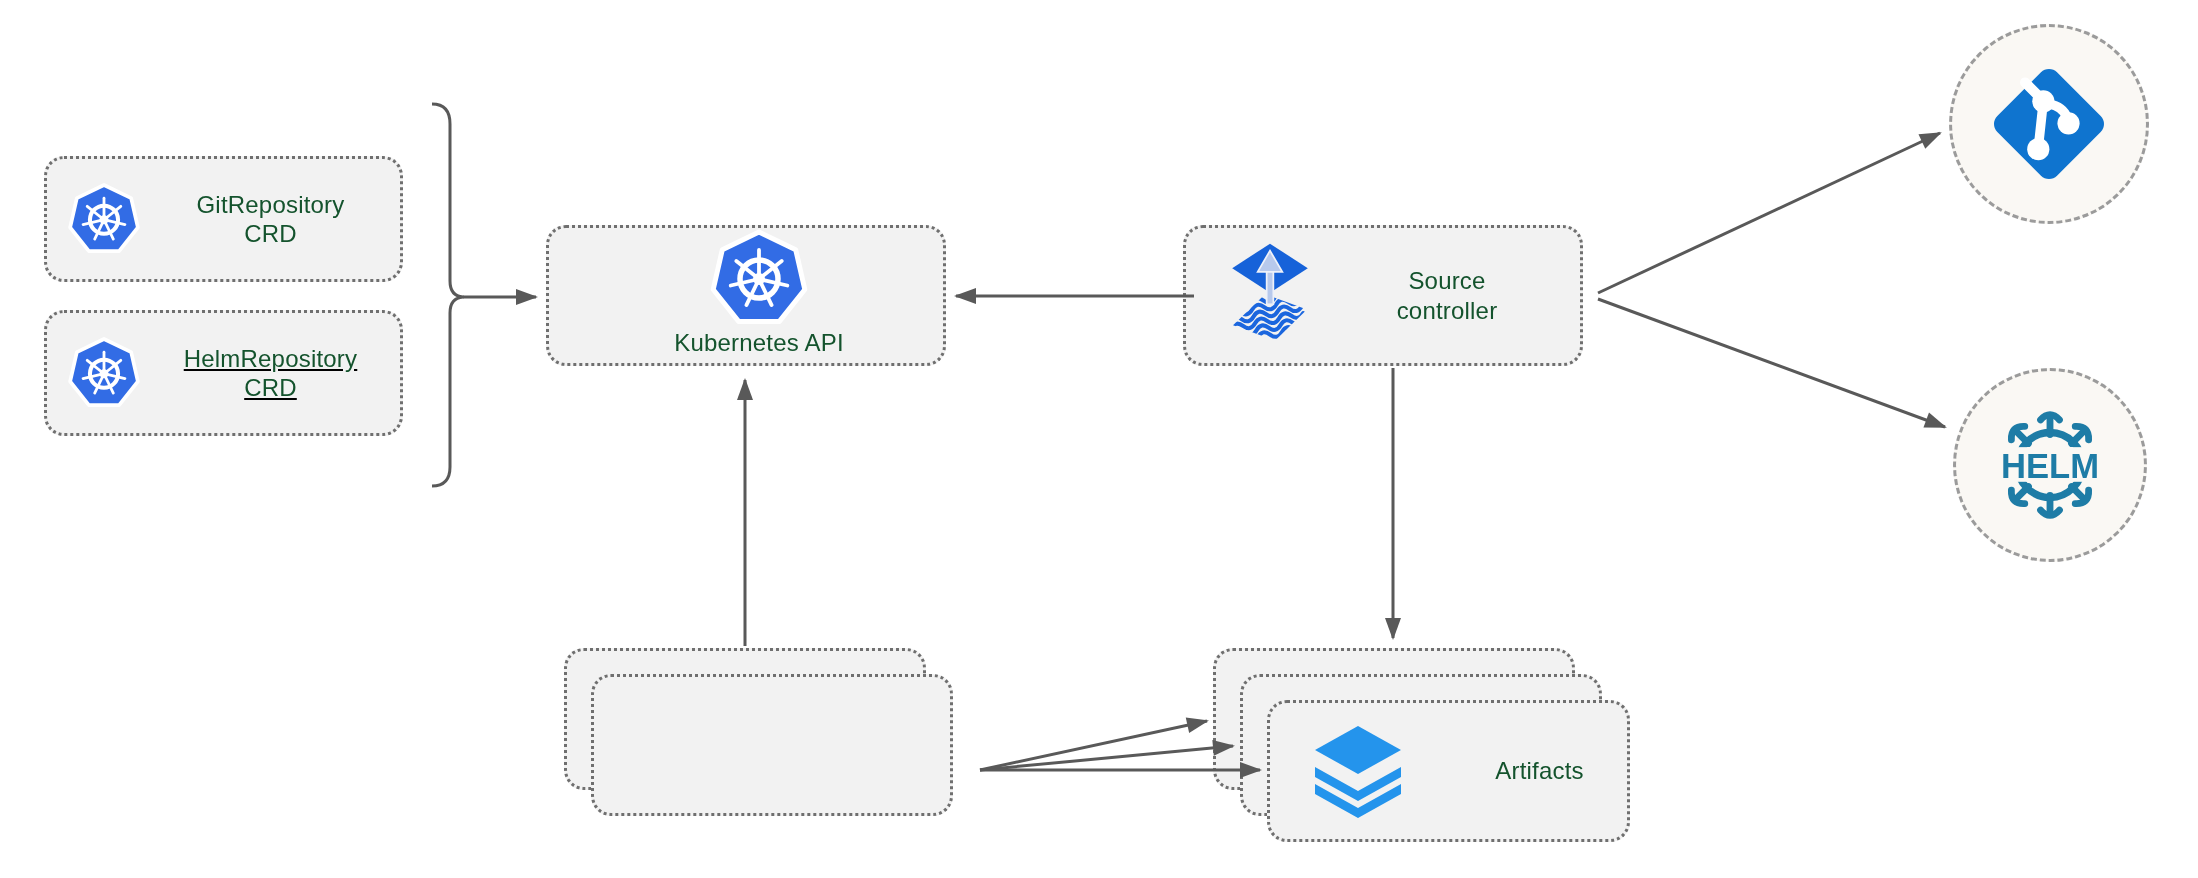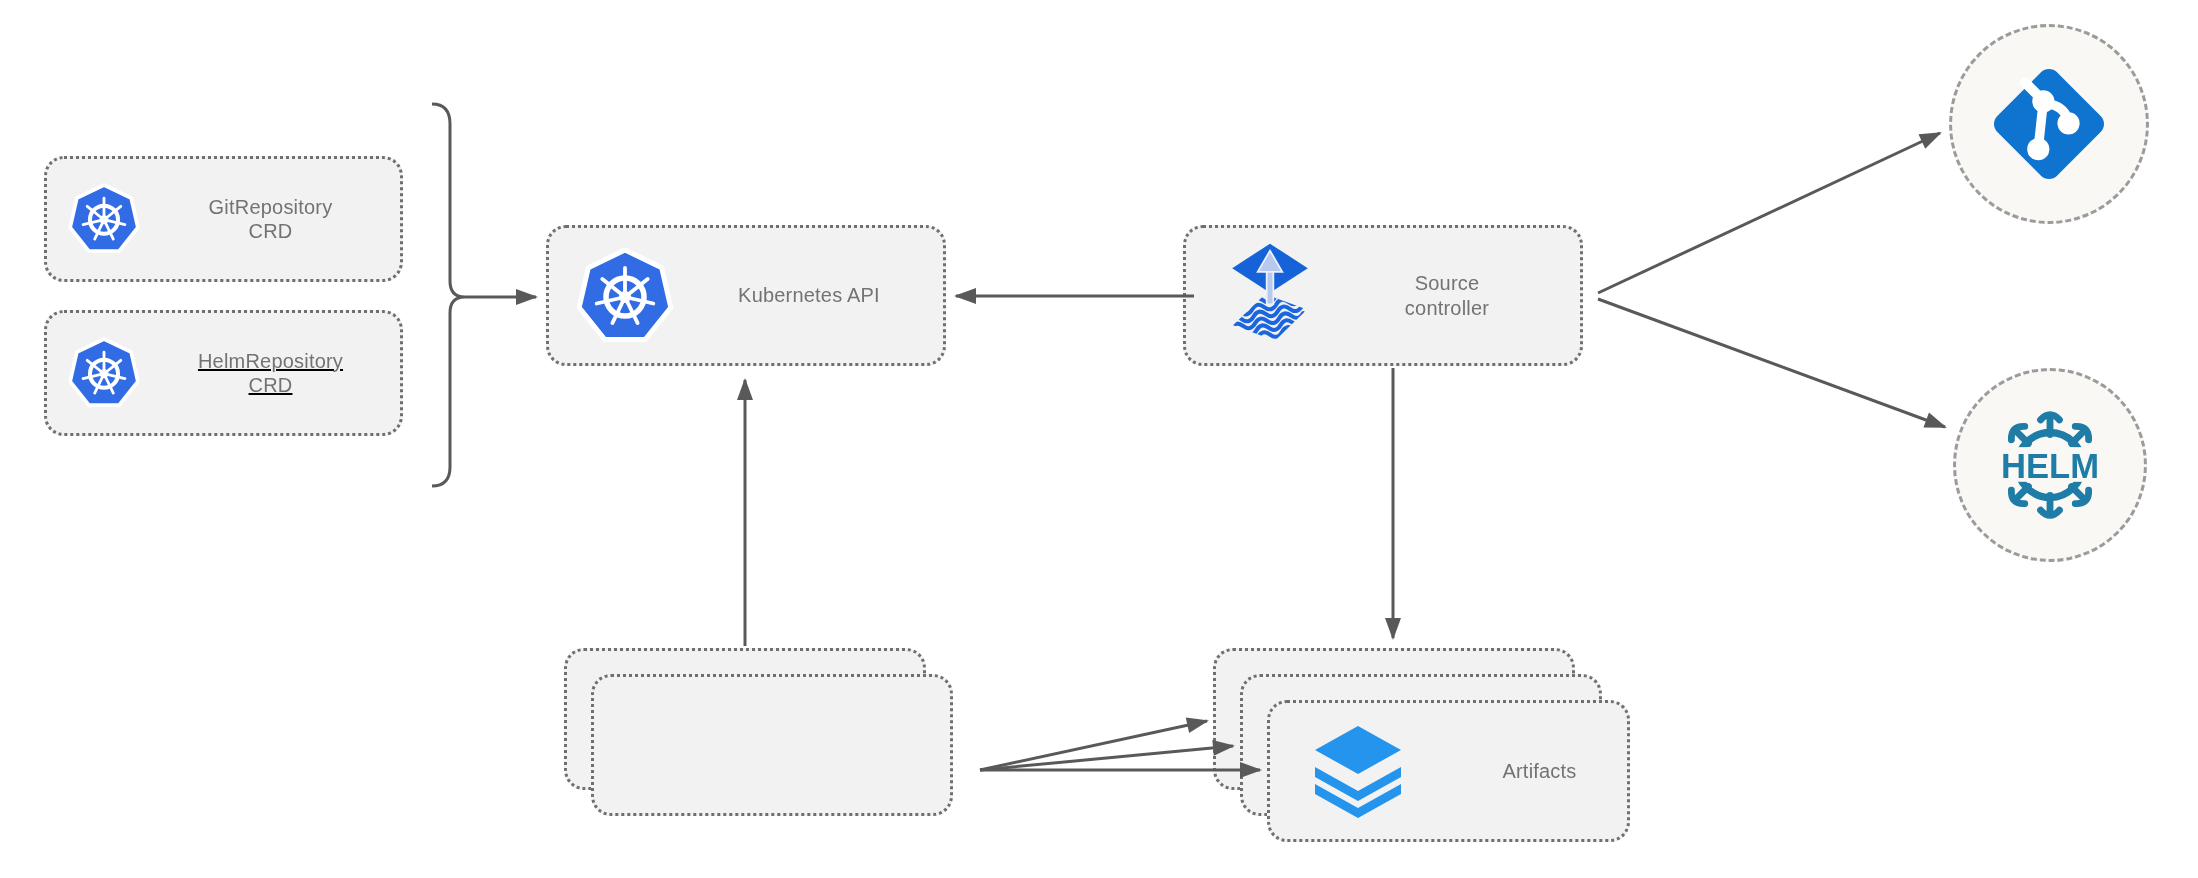--- a/index.html
+++ b/index.html
@@ -7,21 +7,21 @@
     position:relative;width:2198px;height:878px;background:#ffffff;overflow:hidden;
     font-family:"Liberation Sans", sans-serif;
   }
   .node{
     position:absolute;box-sizing:border-box;
     background:#F2F2F2;border:3px dotted #6F6F6F;border-radius:20px;
     display:flex;align-items:center;
   }
   .ghost{padding:0;}
   .label{
-    flex:1;text-align:center;color:#737373;font-size:20px;line-height:1.22;
+    flex:1;text-align:center;color:#14532d;font-size:24px;line-height:1.22;
     white-space:pre-line;letter-spacing:0.2px;
   }
   .circle-node{
     position:absolute;box-sizing:border-box;border-radius:50%;
     background:#FAF8F4;border:3px dashed #9B9B9B;
     display:flex;align-items:center;justify-content:center;
   }
   .edges{position:absolute;left:0;top:0;z-index:30;pointer-events:none;}
   .node{z-index:10;}
   .node.front{z-index:12;}
@@ -116,21 +116,21 @@
   </div>
 
   <div class="node" style="left:44px;top:310px;width:359px;height:126px;padding-left:20px;text-decoration:underline;">
     <svg class="icon" width="74" height="74" viewBox="0 0 100 100">
         <use href="#k8s-logo"></use>
       </svg>
     <div class="label">HelmRepository
 CRD</div>
   </div>
 
-  <div class="node" style="left:546px;top:225px;width:400px;height:141px;padding-left:26px;">
+  <div class="node" style="left:546px;top:225px;width:400px;height:141px;padding-left:26px;flex-direction:column;">
     <svg class="icon" width="100" height="100" viewBox="0 0 100 100">
         <use href="#k8s-logo"></use>
       </svg>
     <div class="label">Kubernetes API</div>
   </div>
 
   <div class="node" style="left:1183px;top:225px;width:400px;height:141px;padding-left:40px;">
     <svg class="icon" width="88" height="109" viewBox="0 0 100 124">
         <use href="#flux-logo"></use>
       </svg>

